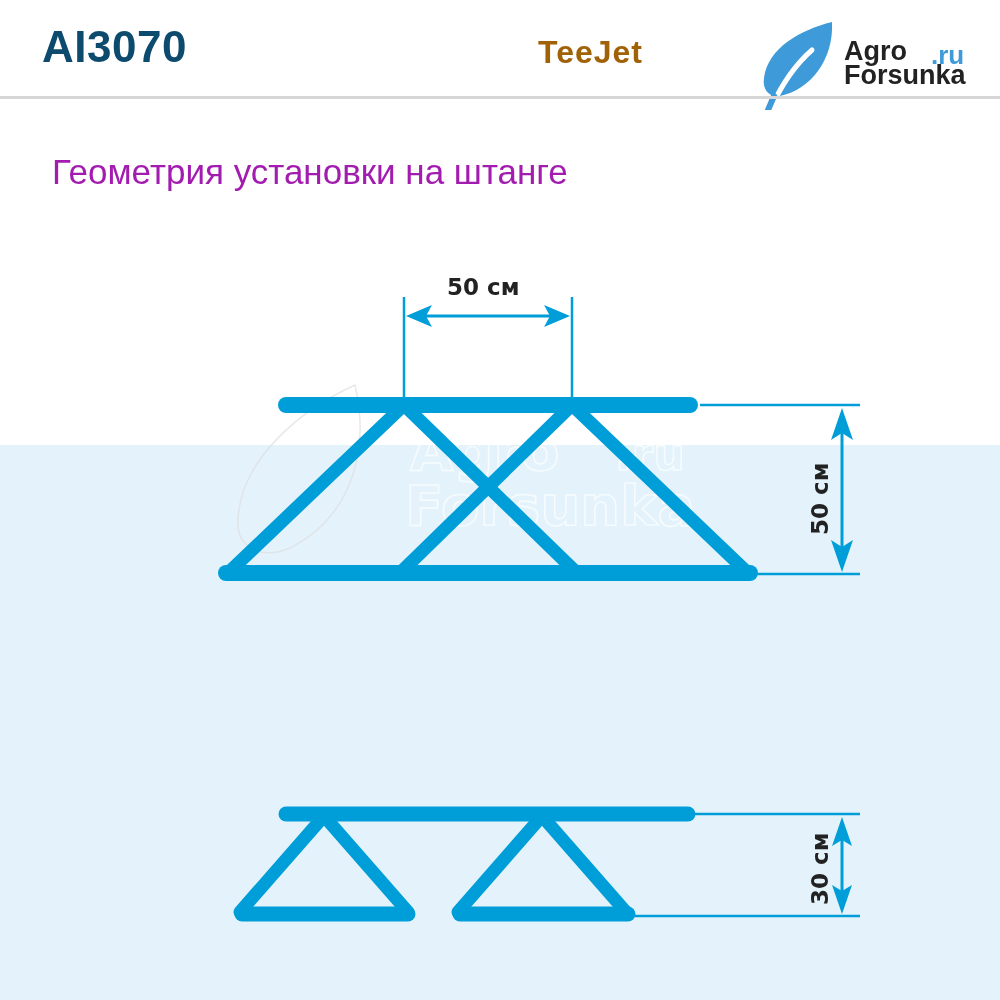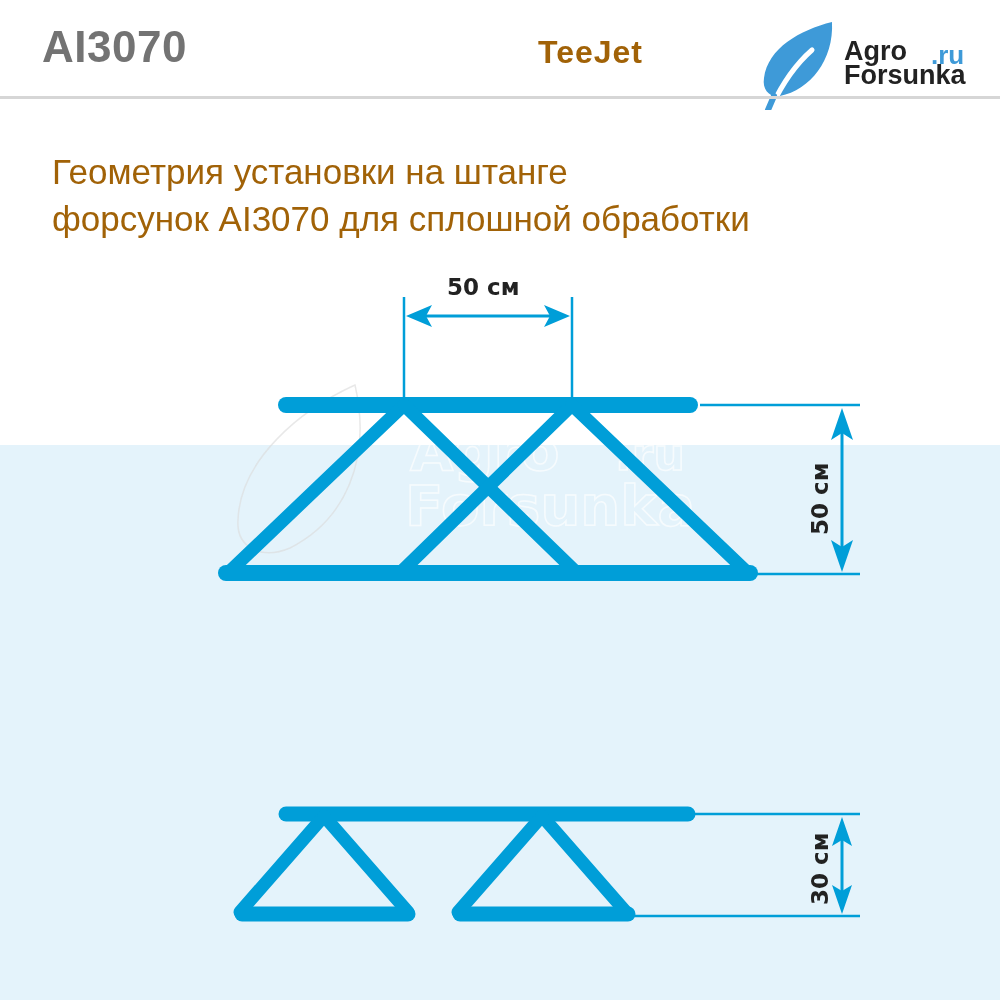--- a/index.html
+++ b/index.html
@@ -7,42 +7,42 @@
       width: 1000px; height: 1000px; position: relative; overflow: hidden;
       background: #ffffff;
       font-family: "Liberation Sans", "DejaVu Sans", sans-serif;
     }
     .bg-lower {
       position: absolute; left: 0; top: 445px; width: 1000px; height: 555px;
       background: #e4f3fb;
     }
     .header-model {
       position: absolute; left: 42px; top: 22px;
-      font-size: 44px; font-weight: bold; color: #737373; letter-spacing: 0.5px;
+      font-size: 44px; font-weight: bold; color: #0c4a6e; letter-spacing: 0.5px;
     }
     .header-brand {
       position: absolute; left: 538px; top: 34px;
       font-size: 32px; font-weight: bold; color: #a16207; letter-spacing: 1px; text-align: right;
     }
     .header-rule {
       position: absolute; left: 0; top: 96px; width: 1000px; height: 3px;
       background: #d6d6d6;
     }
     .logo { position: absolute; left: 760px; top: 20px; width: 240px; height: 90px; }
     .logo-agro, .logo-forsunka {
       position: absolute; font-weight: bold; color: #222222; font-size: 27px; line-height: 27px;
     }
     .logo-agro { left: 84px; top: 18px; }
     .logo-forsunka { left: 84px; top: 42px; }
     .logo-ru {
       position: absolute; left: 171px; top: 22px; font-weight: bold; color: #3e9ad8;
       font-size: 26px; line-height: 26px;
     }
     .heading {
-      position: absolute; left: 52px; color: #a16207; font-size: 35px; line-height: 47px;
+      position: absolute; left: 52px; color: #a21caf; font-size: 35px; line-height: 47px;
       font-weight: normal; margin: 0;
     }
     .heading-1 { top: 148px; }
     .heading-2 { top: 660px; }
     .diagram { position: absolute; left: 0; top: 0; width: 1000px; height: 1000px; }
     .dim-label {
       font-family: "DejaVu Sans", sans-serif; font-weight: bold; font-size: 23px; fill: #222222;
     }
     .watermark-text {
       font-family: "DejaVu Sans", sans-serif; font-weight: bold; font-size: 56px;
@@ -65,21 +65,20 @@
   </svg>
   <span class="logo-agro">Agro</span>
   <span class="logo-forsunka">Forsunka</span>
   <span class="logo-ru">.ru</span>
 </div>
 
 <div class="header-rule"></div>
 
 <h2 class="heading heading-1">
   <span>Геометрия установки на штанге</span><br>
-  <span>форсунок AI3070 для сплошной обработки</span>
 </h2>
 
 <h2 class="heading heading-2">
   <br>
 </h2>
 
 <svg class="diagram" viewBox="0 0 1000 1000">
 
   <g opacity="0.9">
     <path d="M355 385 C300 410 240 460 238 520 C236 548 262 560 290 548 C345 520 372 460 355 385 Z" fill="none" stroke="rgba(220,220,220,0.7)" stroke-width="1.5"></path>

